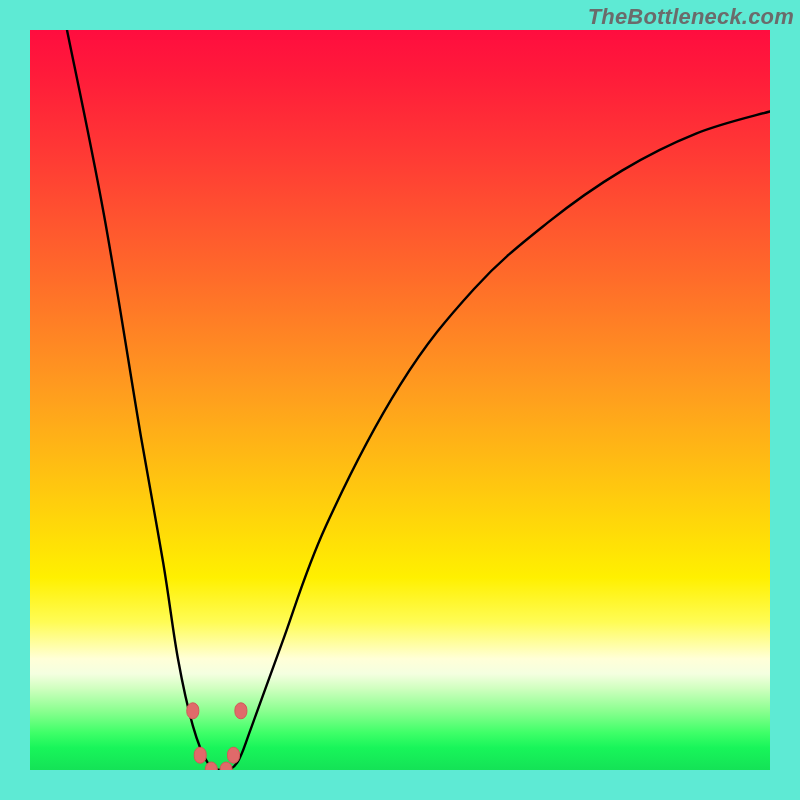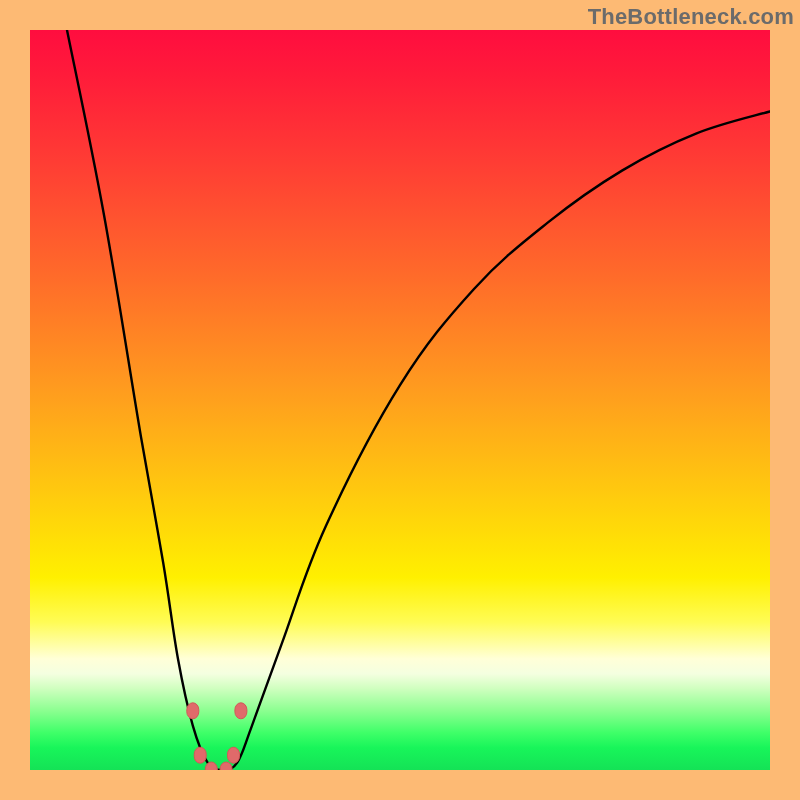--- a/index.html
+++ b/index.html
@@ -7,21 +7,22 @@
     padding: 0;
     width: 800px;
     height: 800px;
     overflow: hidden;
     background: #000;
   }
   .stage {
     position: relative;
     width: 800px;
     height: 800px;
-    background: #fdba74;
+    background: #5eead4;
+    font-style: italic;
   }
   .plot-area {
     position: absolute;
     left: 30px;
     top: 30px;
     width: 740px;
     height: 740px;
     
     background:
       linear-gradient(

